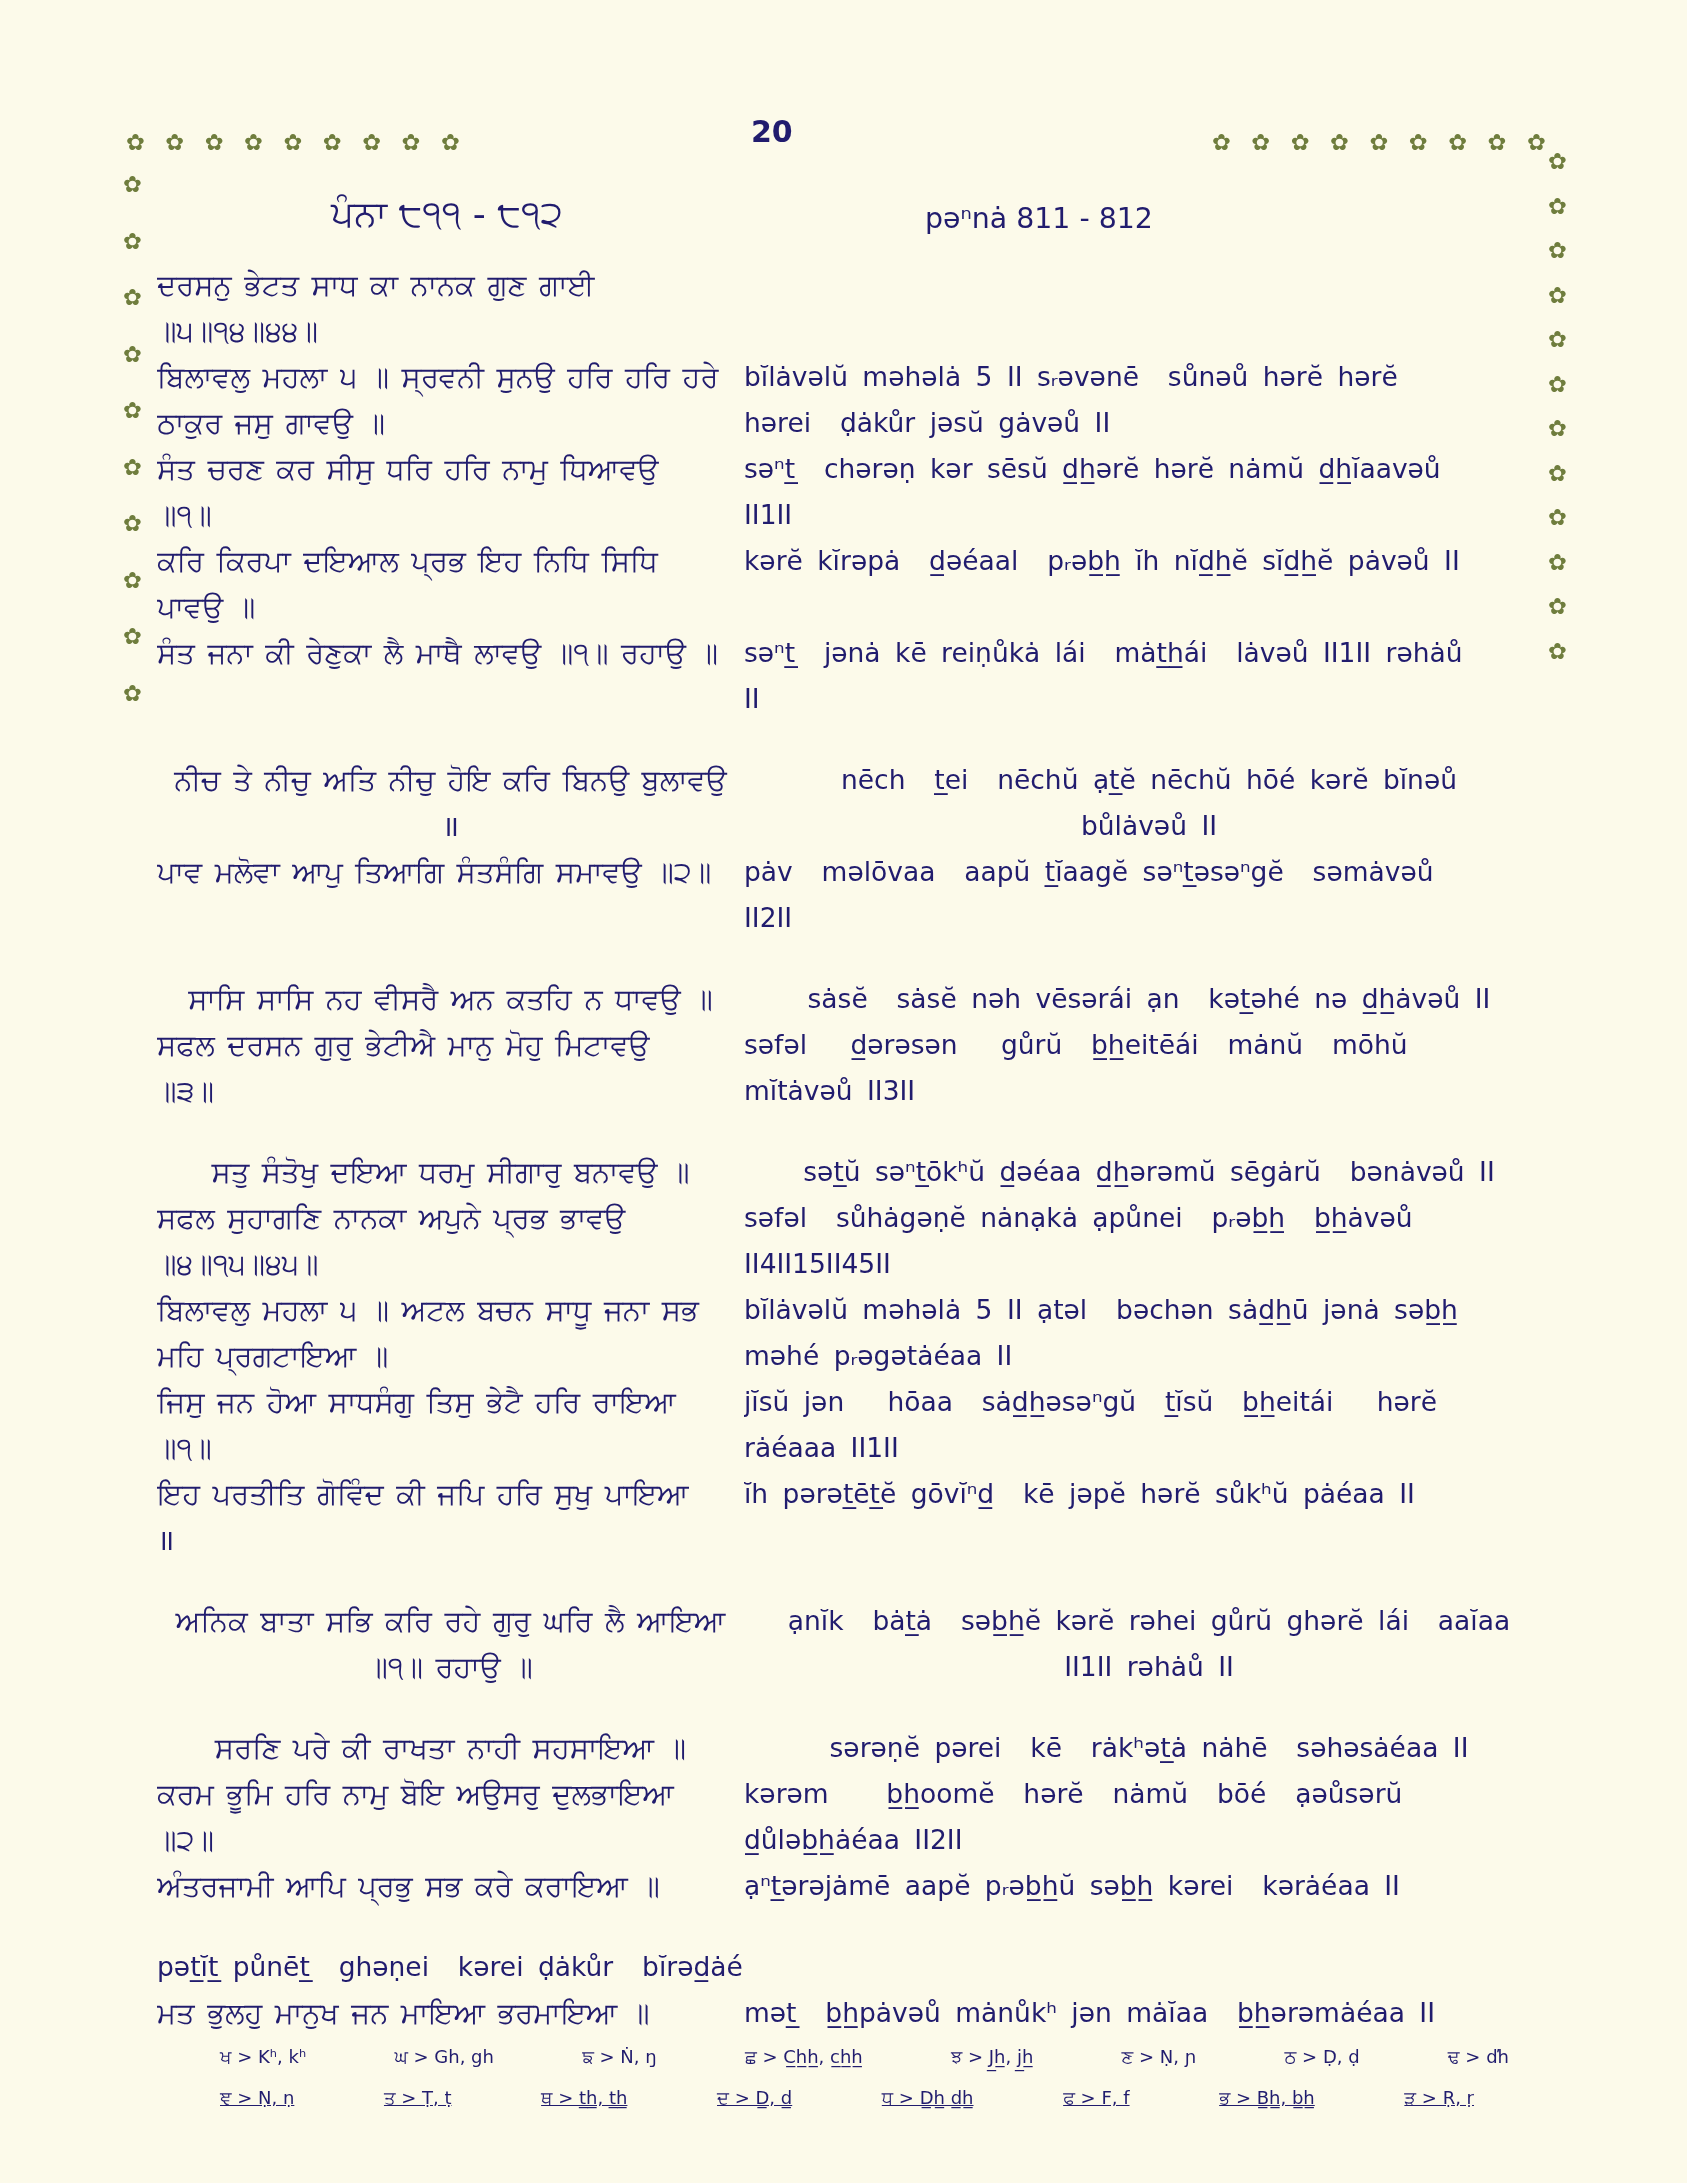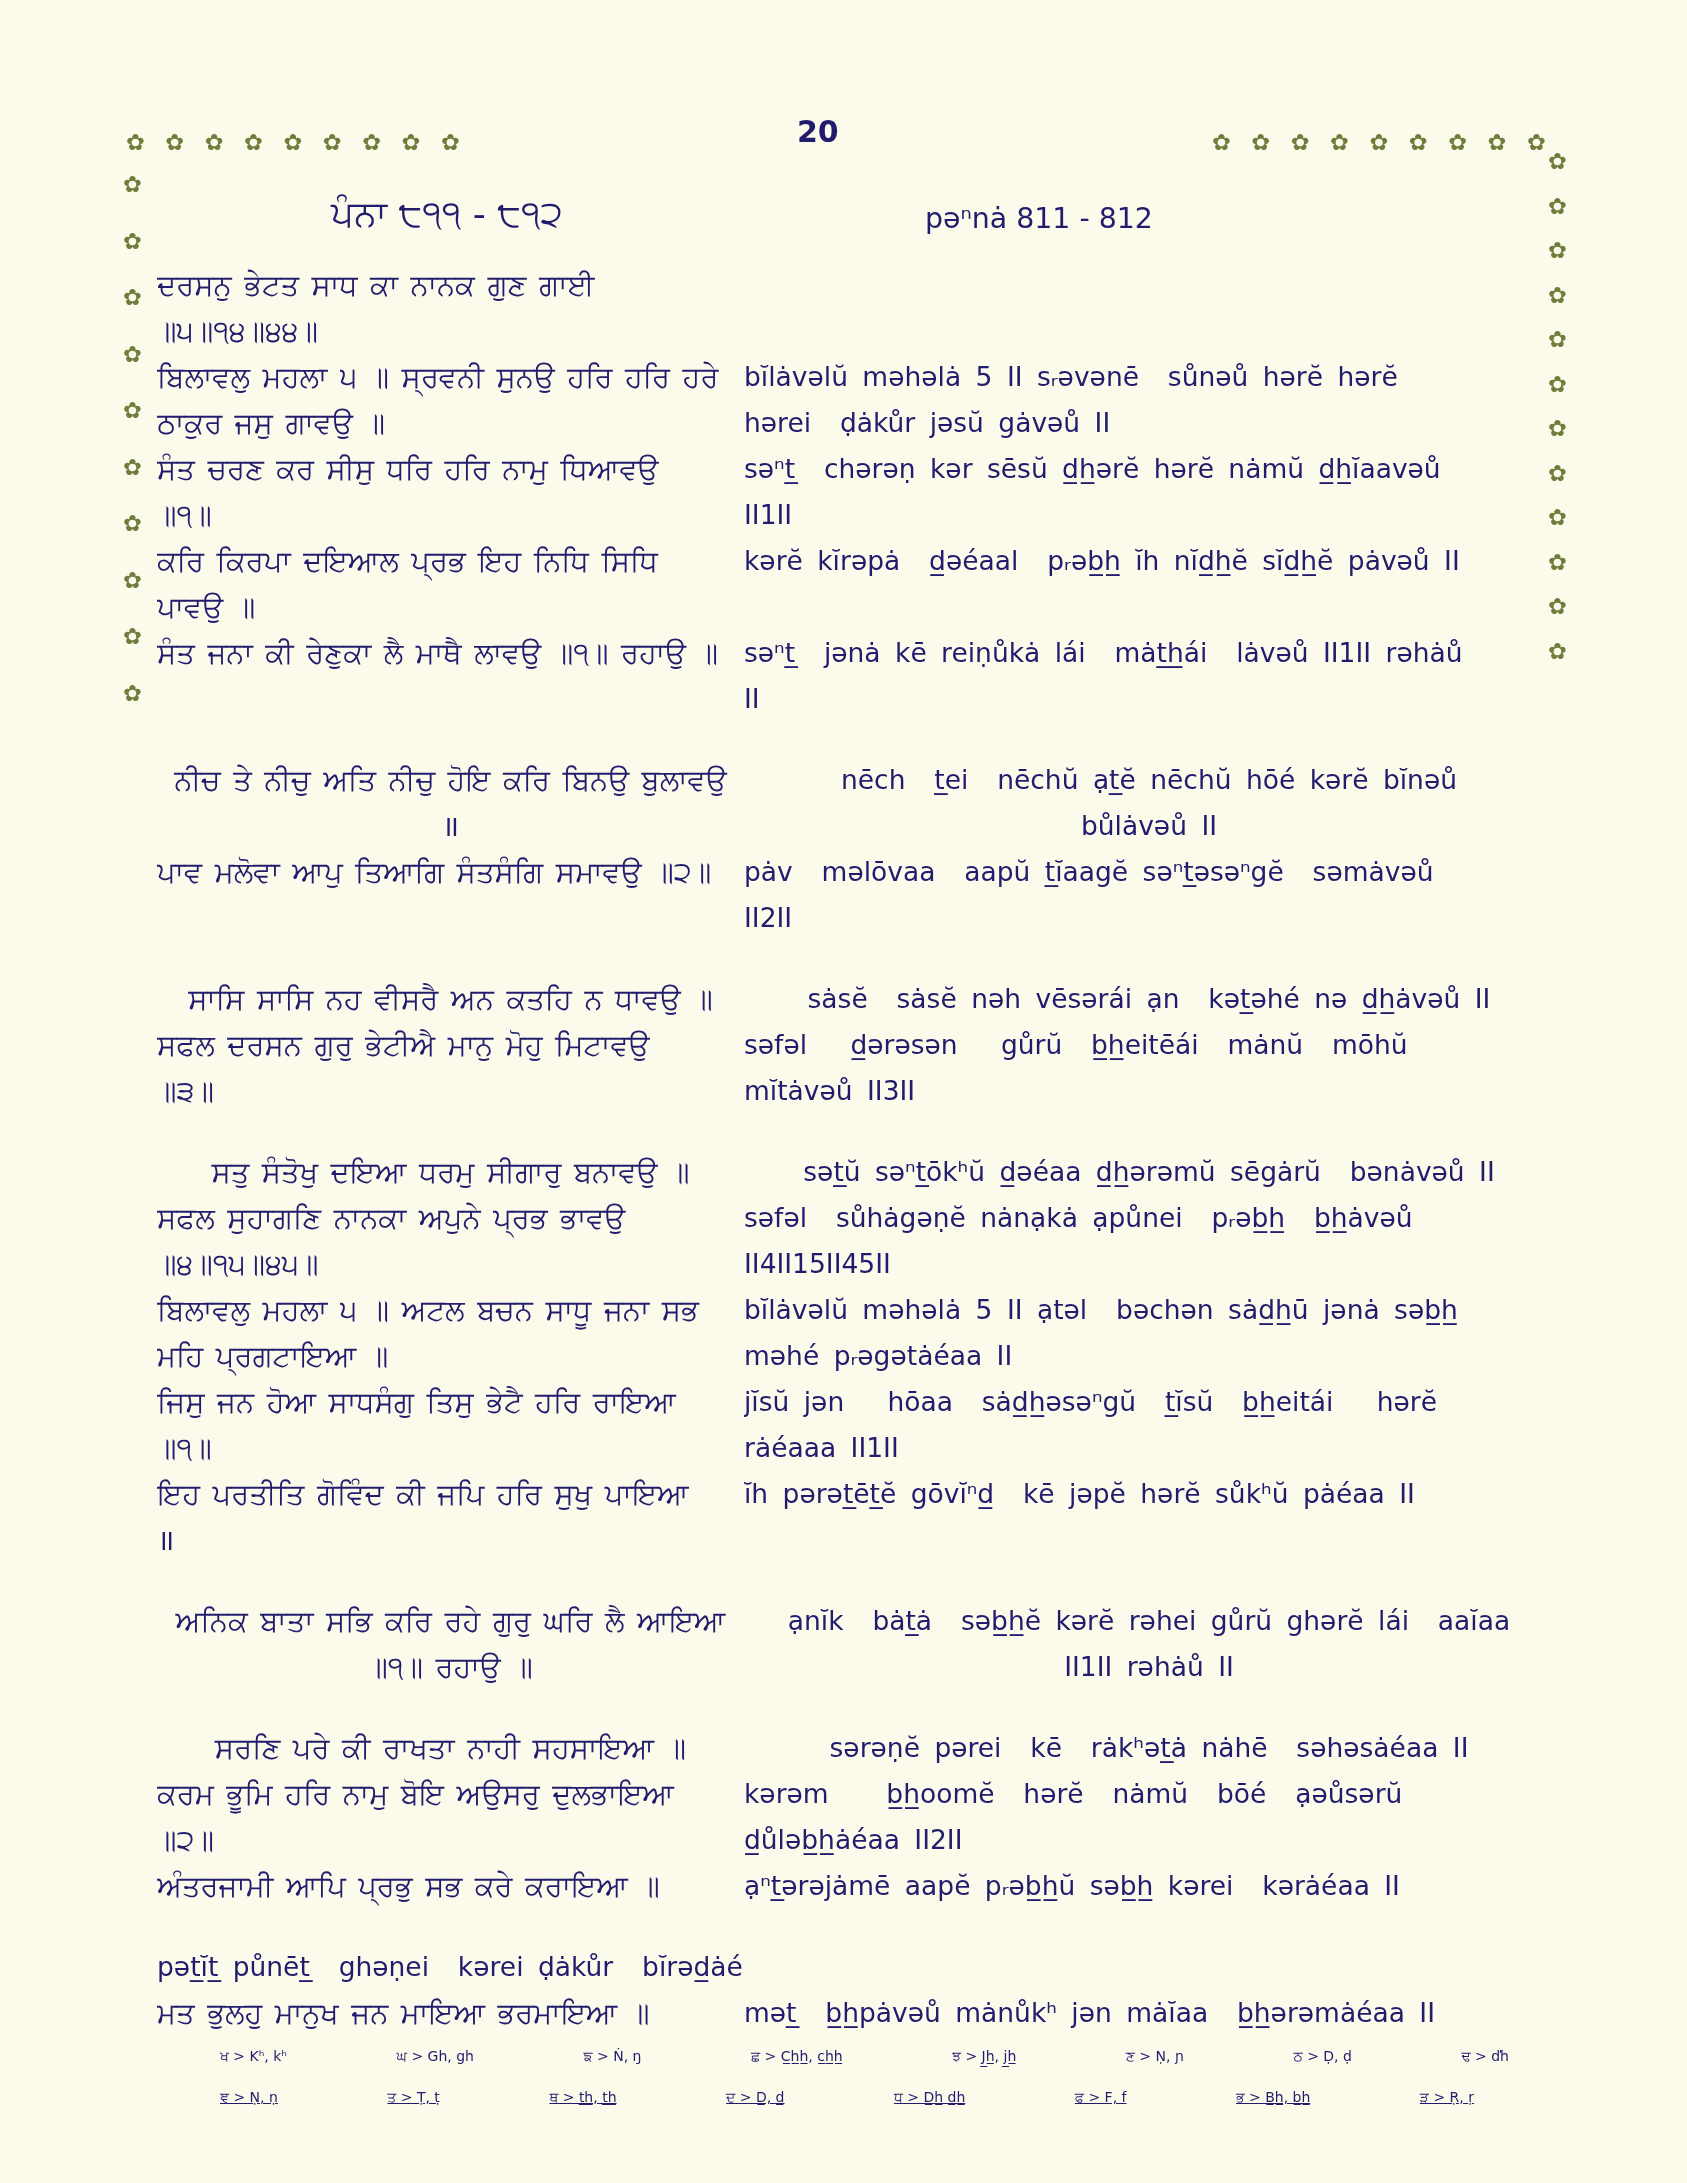--- a/index.html
+++ b/index.html
@@ -6,21 +6,21 @@
   html,body{margin:0;padding:0;}
   .page{
     position:relative;
     width:1687px;height:2183px;
     background:var(--bg,#FCFAEA);
     font-family:"DejaVu Sans", sans-serif;
     color:var(--ink,#211C6E);
     overflow:hidden;
   }
   .page-number{
-    position:absolute;left:797px;top:114px;
+    position:absolute;left:751px;top:114px;
     font-size:30px;font-weight:bold;
   }
   .header-left{
     position:absolute;left:331px;top:193px;
     font-size:36px;
   }
   .header-right{
     position:absolute;left:925px;top:202px;
     font-size:28.4px;
   }
@@ -38,21 +38,21 @@
     word-spacing:6px;
   }
   .decor{position:absolute;display:flex;color:var(--flower,#6F7D3D);}
   .flower{font-size:22.5px;line-height:22.5px;color:var(--flower,#6F7D3D);}
   .row-left{left:126px;top:131px;gap:20.5px;}
   .col-left{left:123px;top:173px;flex-direction:column;gap:34px;}
   .row-right{left:1212px;top:131px;gap:20.5px;}
   .col-right{left:1548px;top:150px;flex-direction:column;gap:22px;}
   .legend{
     position:absolute;left:220px;top:2036px;width:1289px;
-    font-size:14px;
+    font-size:18px;
   }
   .legend-row{display:flex;justify-content:space-between;line-height:41px;}
   .legend-row:nth-child(2){width:1254px;text-decoration:underline;}
   .legend-item{white-space:pre;}
 </style>
 </head>
 <body>
 
 <div class="page">
 

